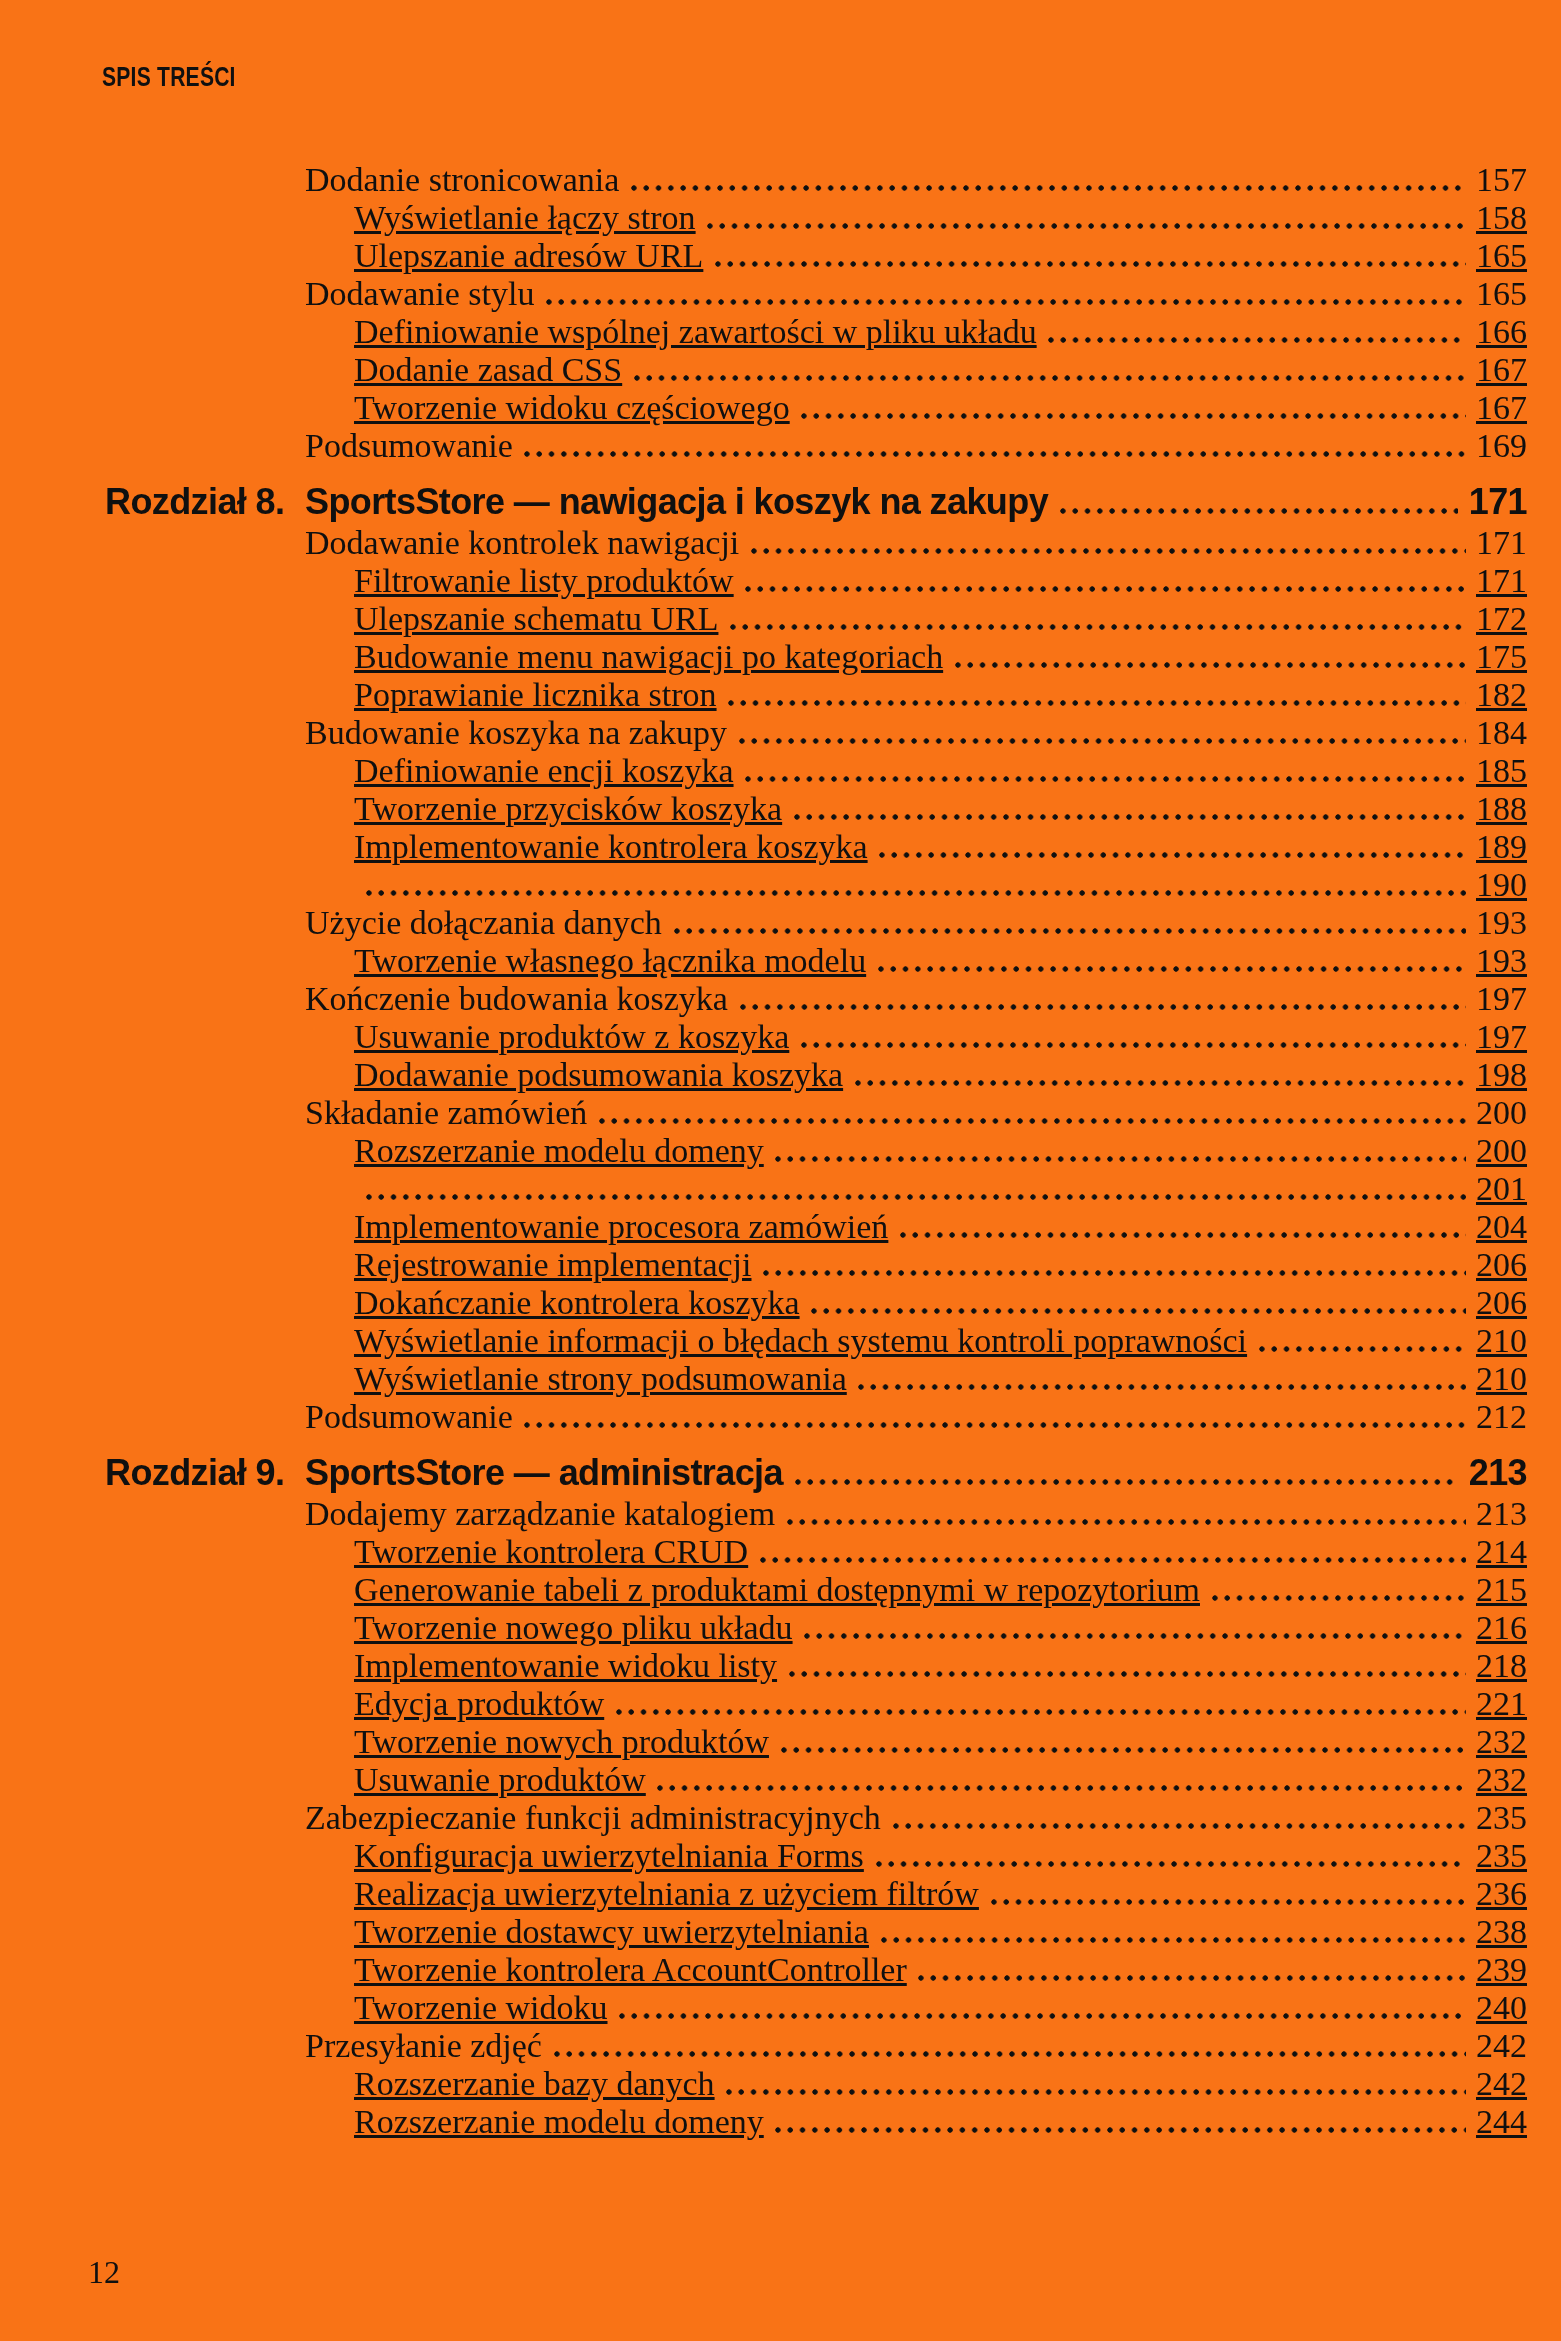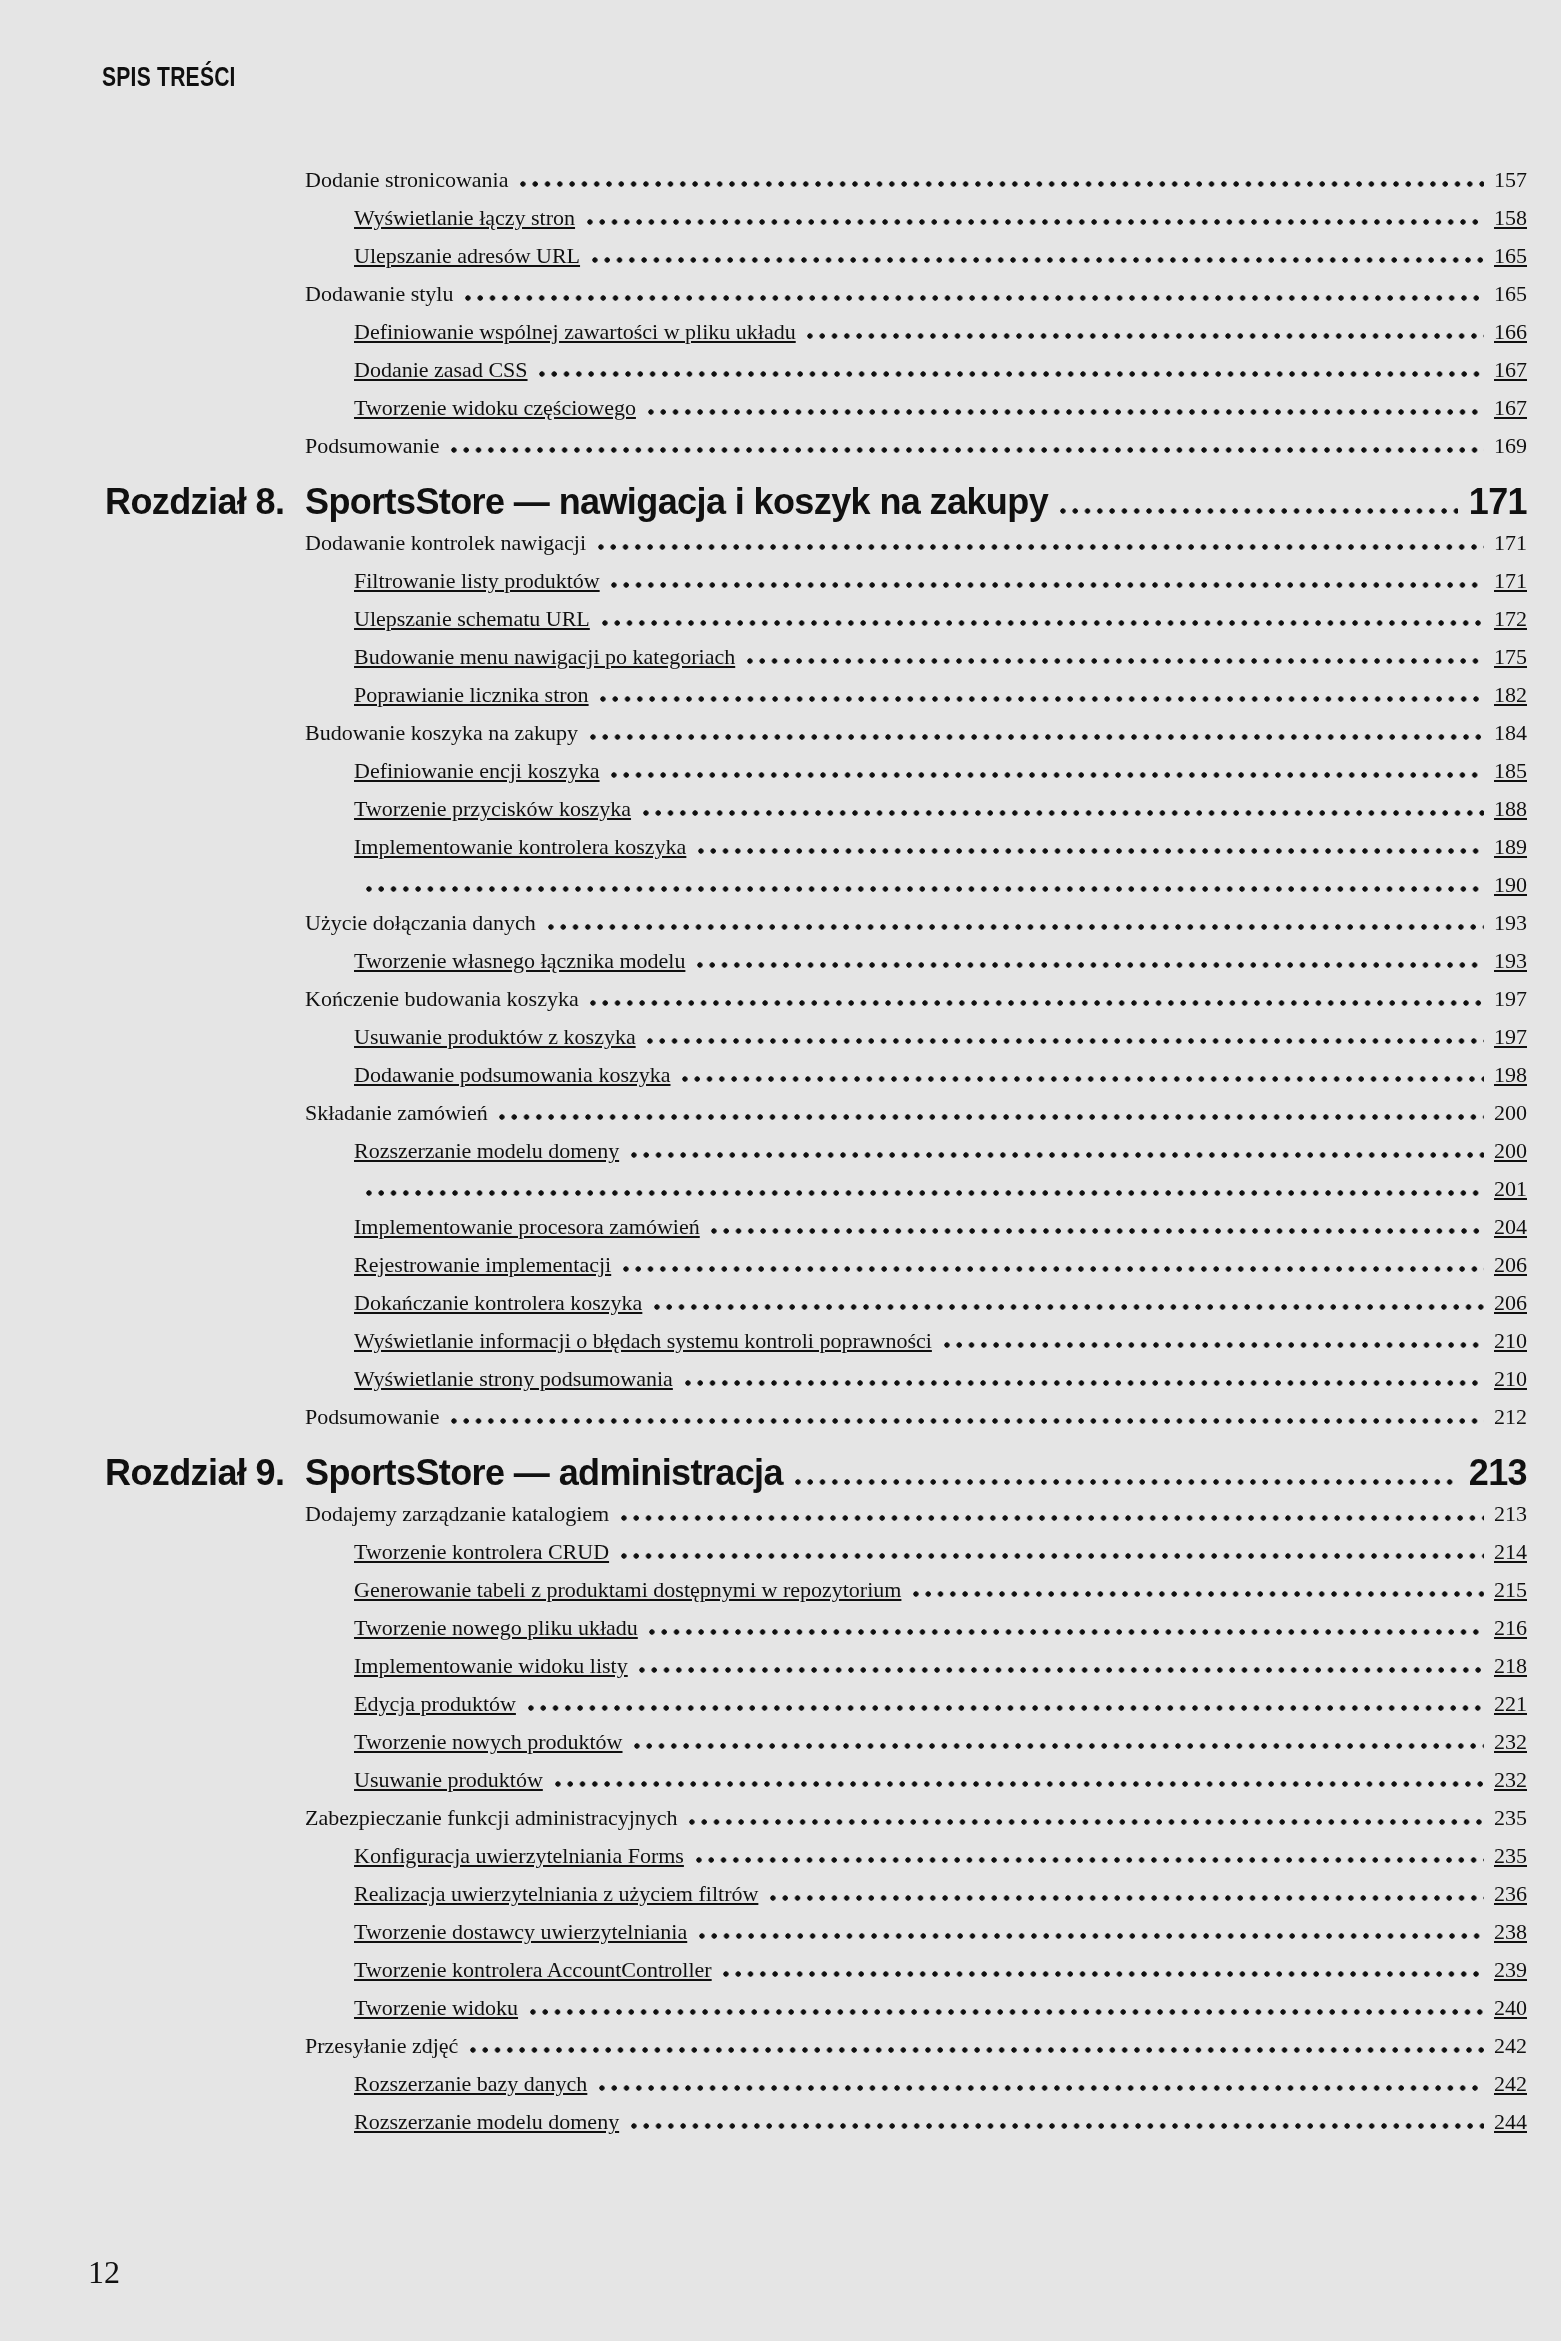--- a/index.html
+++ b/index.html
@@ -1,36 +1,36 @@
 <!DOCTYPE html>
 <html lang="pl" style="font-size:10.4px"><head>
 <meta charset="utf-8">
 <style>
   html,body { margin:0; padding:0; background:#ffffff; }
   .page {
     position:relative;
     width:1562px; height:2342px;
-    background:#e5e5e5;
+    background:#f97316;
     color:#101010;
     font-family:"Liberation Serif", serif;
     overflow:hidden;
   }
   .page-header {
     position:absolute; left:102px; top:60px;
     font-family:"Liberation Sans", sans-serif;
     font-weight:700; font-size:28.5px;
     letter-spacing:0.3px; white-space:nowrap;
     transform:scaleX(0.74); transform-origin:0 50%;
   }
   .toc {
     position:absolute; left:305px; top:161px; right:35px;
   }
   .row {
     display:flex; align-items:baseline;
-    line-height:38px; font-size:22px;
+    line-height:38px; font-size:34px;
     white-space:nowrap;
   }
   .row.level2 { padding-left:49px;text-decoration:underline; }
   .row .title { flex:0 0 auto; }
   .row .dots {
     flex:1 1 auto;
     height:5.8px;
     margin:0 10.4px 0 11.7px;
     background-image:radial-gradient(circle at 2.9px 2.9px, #101010 2.3px, transparent 2.9px);
     background-size:12.3px 5.8px;

